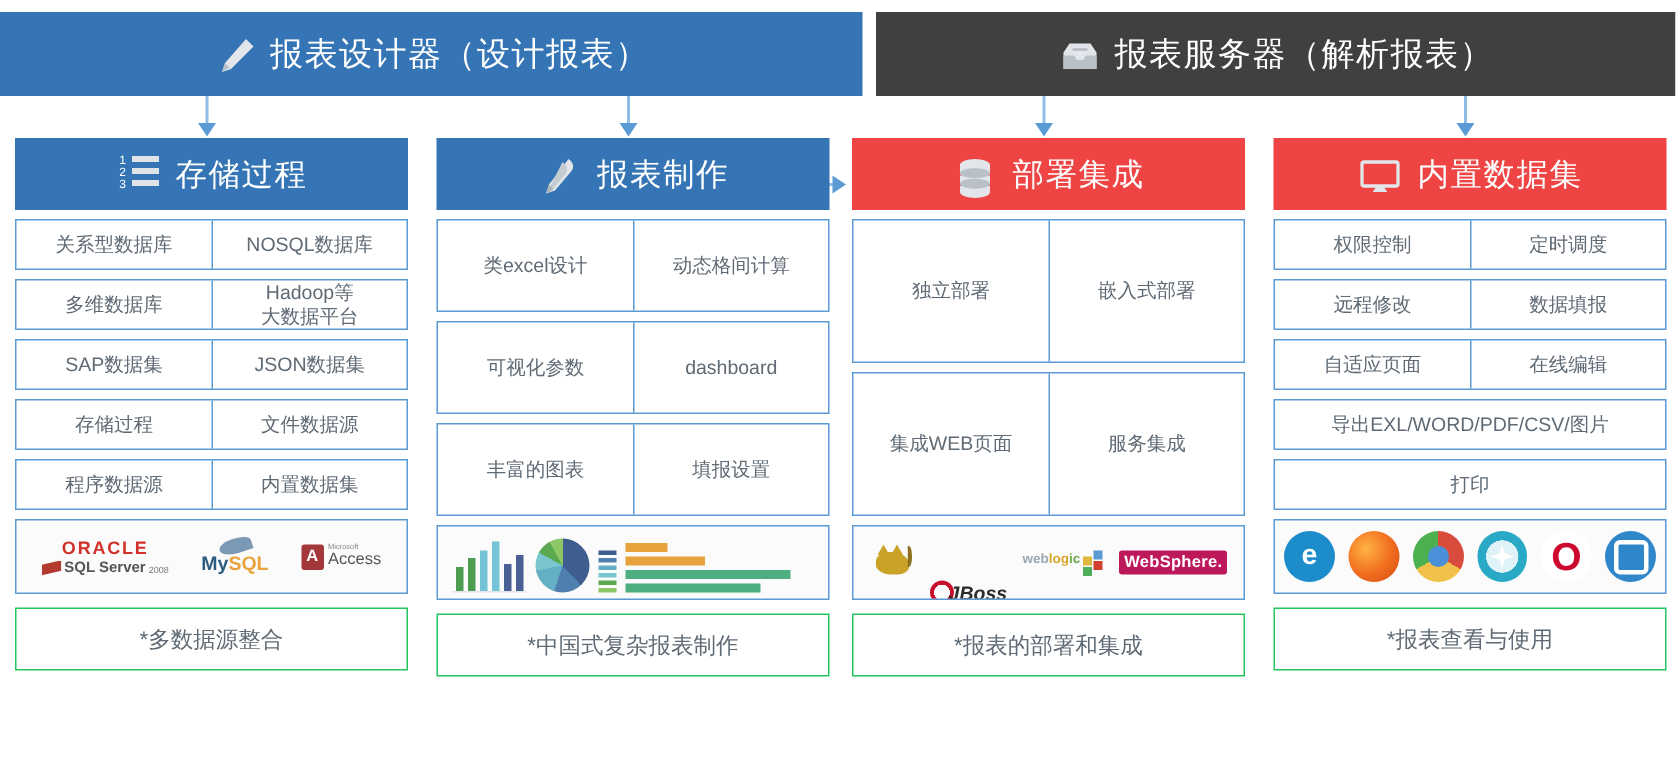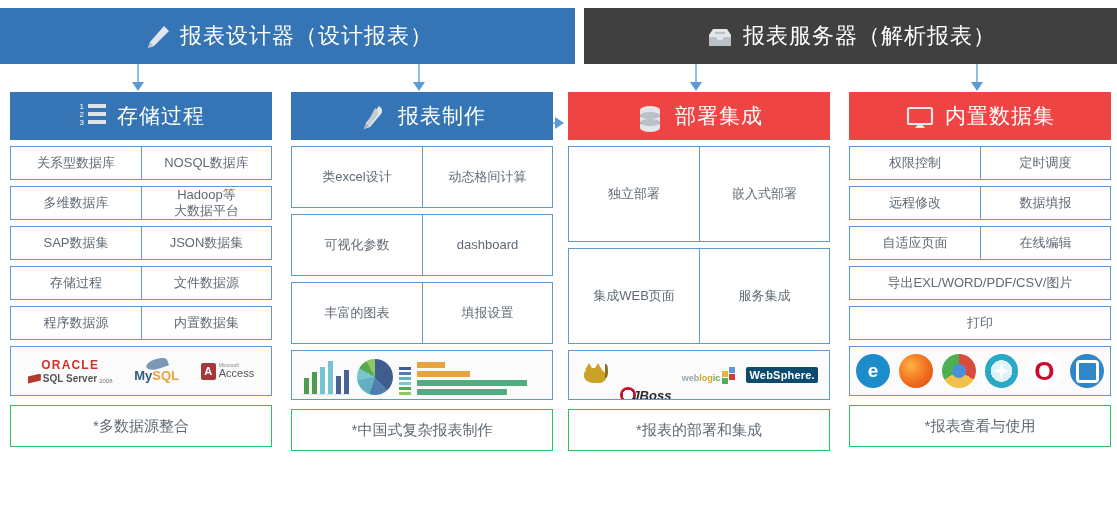--- a/index.html
+++ b/index.html
@@ -229,29 +229,29 @@
   .tomcat .ear { position: absolute; top: 1px; width: 0; height: 0;
     border-left: 4px solid transparent; border-right: 4px solid transparent; border-bottom: 7px solid #c9a227; }
   .tomcat .ear.l { left: 5px; } .tomcat .ear.r { left: 14px; }
   .tomcat .tail { position: absolute; left: 24px; top: 2px; width: 4px; height: 14px;
     border-right: 3px solid #8c6f1c; border-radius: 0 50% 50% 0; }
   .jboss { display: flex; align-items: center; margin-top: 40px; }
   .jboss .dots { width: 16px; height: 16px; border-radius: 50%;
     background: radial-gradient(circle at 50% 50%, transparent 46%, #c8102e 47%, #c8102e 100%);
   }
   .jboss .w { font-size: 13px; font-weight: bold; color: #2b2b2b; margin-left: -4px; font-style: italic; }
-  .weblogic { display: flex; align-items: flex-end; gap: 2px; }
+  .weblogic { display: flex; align-items: flex-start; gap: 2px; }
   .weblogic .w { font-size: 9px; font-weight: bold; }
   .weblogic .w b:nth-child(1){color:#9aa7b0}
   .weblogic .w b:nth-child(2){color:#d9a62e}
   .weblogic .w b:nth-child(3){color:#6fa84c}
   .weblogic .cubes { width: 14px; height: 16px; position: relative; }
   .weblogic .cubes i { position: absolute; width: 6px; height: 6px; display: block; }
   .websphere {
-    background: #0c4a6e; color: #fff; font-size: 11px; font-weight: bold;
+    background: #be185d; color: #fff; font-size: 11px; font-weight: bold;
     padding: 2px 3px; border-radius: 2px; letter-spacing: .2px;
   }
 
   
   .browsers { display: flex; align-items: center; gap: 9px; justify-content: center; width: 100%; }
   .b { width: 34px; height: 34px; border-radius: 50%; position: relative;
        display: flex; align-items: center; justify-content: center;
        font-size: 19px; font-weight: bold; color: #fff; }
   .b-ie { background: #1d8ccb; }
   .b-ff { background: radial-gradient(circle at 35% 35%, #ffb243 0%, #f06c1e 55%, #d24a12 100%); }

